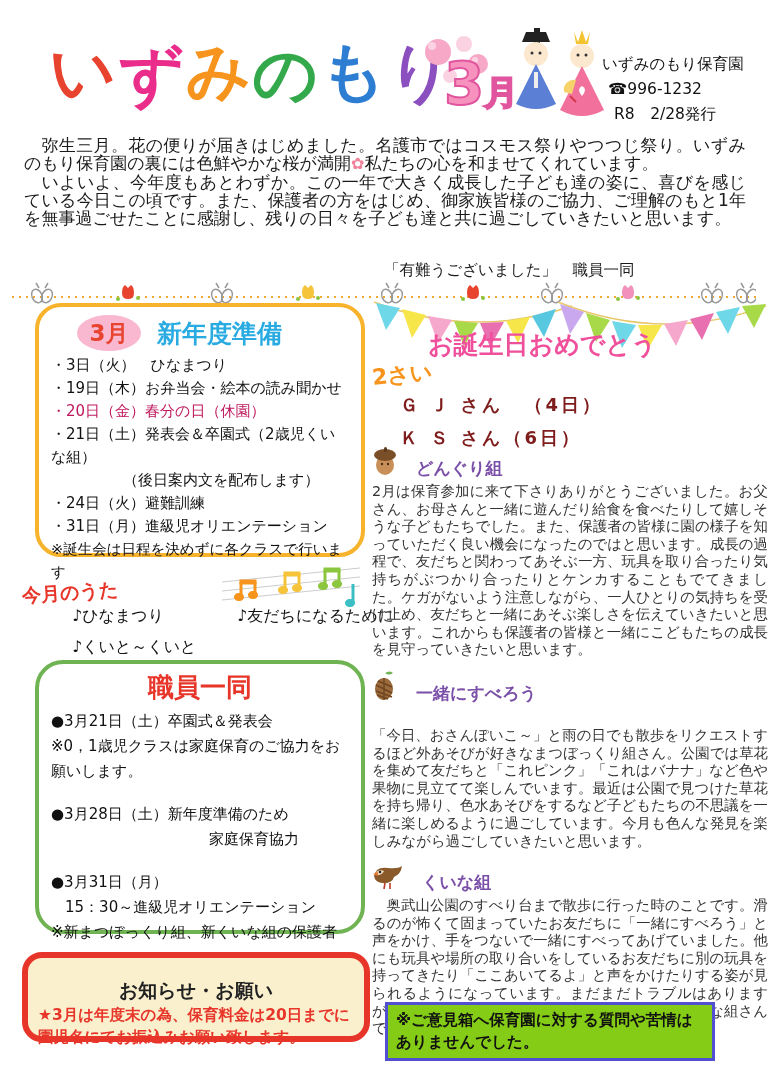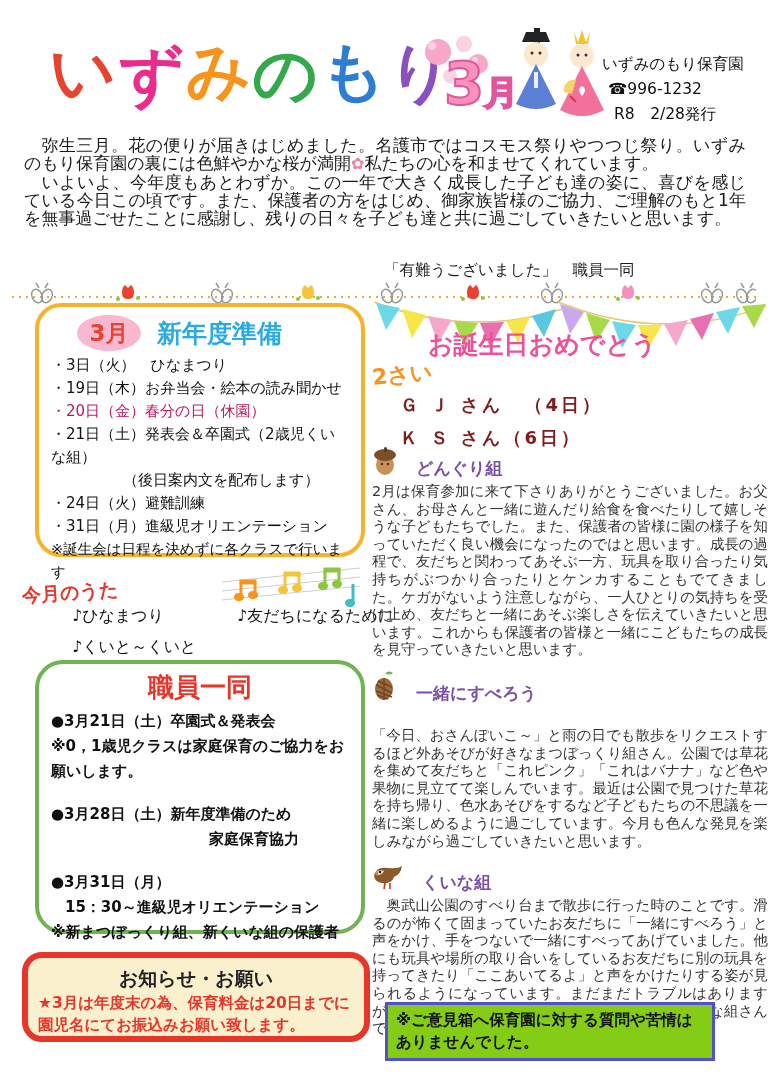--- a/index.html
+++ b/index.html
@@ -42,27 +42,27 @@
   .schedule-note { font-size:14.5px; line-height:23px; color:#111; }
 
   
   .songs-title { position:absolute; left:22px; top:580px; font-size:19px; font-weight:bold; color:#E8352A; transform:rotate(-4deg); }
   .songs-grid { position:absolute; left:72px; top:606px; display:grid; grid-template-columns:165px auto; row-gap:10px; font-size:16px; color:#111; }
   .music-notes { position:absolute; left:222px; top:562px; }
 
   
   .request-box { position:absolute; left:35px; top:660px; width:330px; height:274px; border:4px solid #6FB353; border-radius:28px; padding:6px 12px 0 12px; background:#fff; }
   .request-title { text-align:center; font-size:26px; font-weight:bold; color:#E8352A; margin-bottom:4px; }
-  .request-lines div { font-size:15px; font-weight:700; line-height:25px; color:#111; }
+  .request-lines div { font-size:15px; font-weight:400; line-height:25px; color:#111; }
   .request-lines .gap { margin-top:18px; }
   .request-lines .right-indent { padding-left:158px; }
   .request-lines .small-indent { padding-left:14px; }
 
   
-  .notice-box { position:absolute; left:22px; top:952px; width:348px; height:90px; border:6px solid #E8352A; border-radius:20px; background:#FAF0CE; padding:8px 10px; }
+  .notice-box { position:absolute; left:22px; top:952px; width:348px; height:90px; border:6px solid #E8352A; border-radius:20px; background:#FAF0CE; padding:20px 10px; }
   .notice-title { text-align:center; font-size:19px; font-weight:bold; color:#222; }
   .notice-body { color:#E8352A; font-size:15.5px; font-weight:bold; line-height:1.45; }
 
   
   .bunting { position:absolute; left:372px; top:296px; }
   .birthday-title { position:absolute; left:428px; top:328px; font-size:25px; font-weight:bold; color:#F0509B; }
   .birthday-age { position:absolute; left:372px; top:360px; font-size:22px; font-weight:bold; color:#F7941D; transform:rotate(-6deg); }
   .birthday-names { position:absolute; left:400px; top:388px; font-size:18px; font-weight:bold; color:#7f1d1d; line-height:33px; letter-spacing:3px; }
 
   .class-col { position:absolute; left:372px; top:446px; width:396px; }

